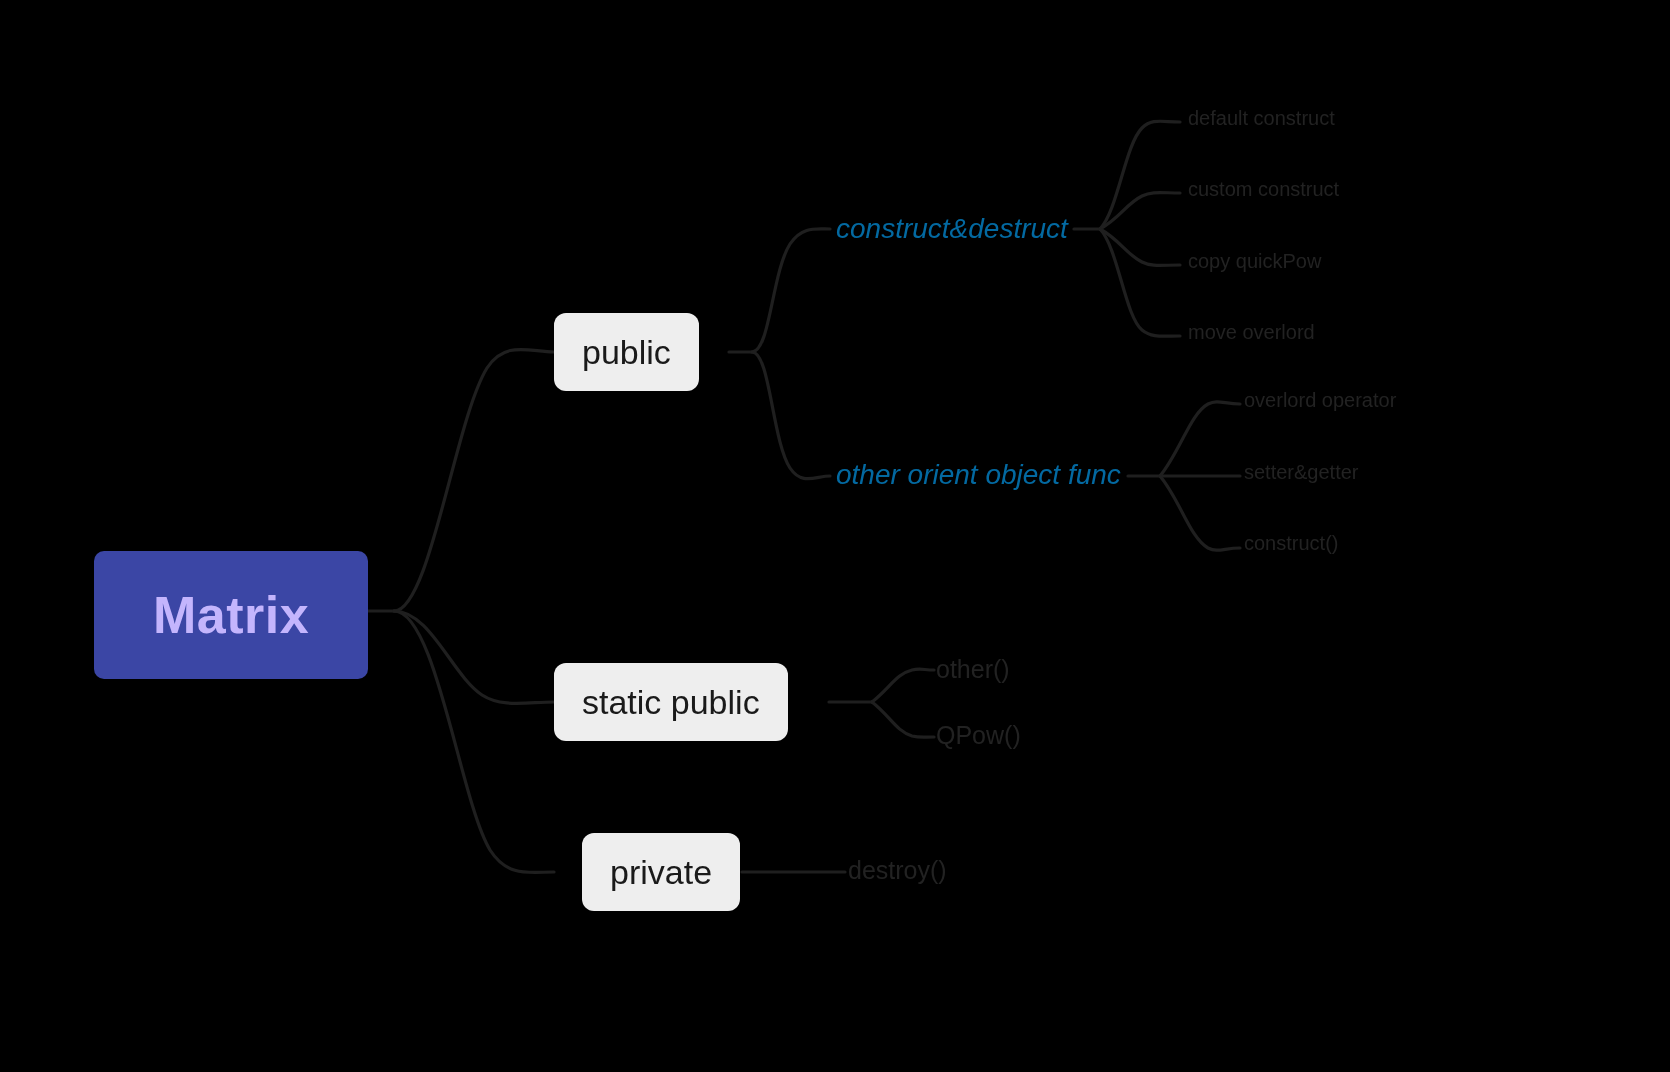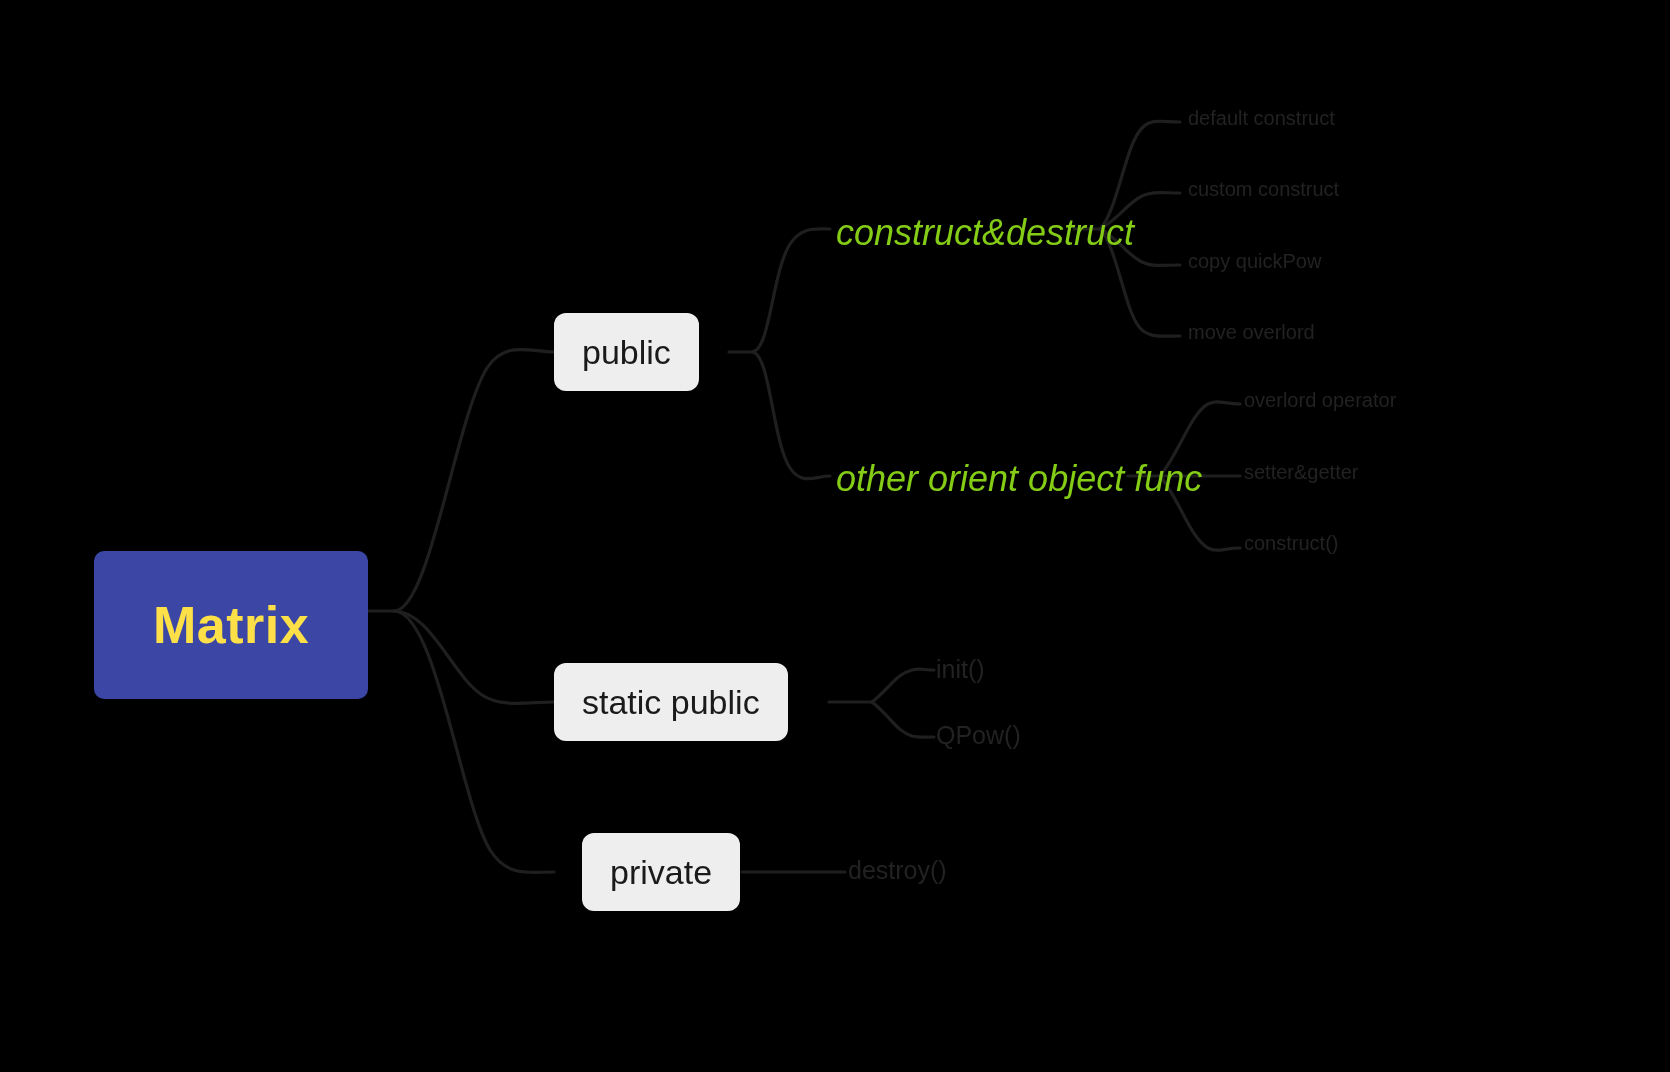--- a/index.html
+++ b/index.html
@@ -47,52 +47,52 @@
     position: absolute;
     z-index: 2;
     display: flex;
     align-items: center;
     justify-content: center;
     white-space: nowrap;
   }
 
   .node-root {
     background: #3b46a5;
-    color: #fde047;
+    color: #c4b5fd;
     border-radius: 10px;
     font-size: 52px;
     font-weight: bold;
     letter-spacing: 0.5px;
     left: 94px;
     top: 551px;
     width: 274px;
-    height: 148px;
+    height: 128px;
   }
 
   .node-branch {
     background: #eeeeee;
     color: #1a1a1a;
     border-radius: 12px;
     font-size: 34px;
     font-weight: normal;
     height: 78px;
     padding: 0 28px;
   }
 
   #node-public    { left: 554px; top: 313px; }
   #node-static    { left: 554px; top: 663px; }
   #node-private   { left: 554px; top: 833px; margin-left: 28px; }
 
   
   .sublabel {
     position: absolute;
     z-index: 2;
-    font-size: 36px;
+    font-size: 28px;
     font-style: italic;
-    color: #84cc16;
+    color: #0369a1;
     white-space: nowrap;
     line-height: 1;
     text-align: center;
   }
   #label-construct { left: 836px; top: 215px; }
   #label-otherfunc { left: 836px; top: 461px; }
 
   
   .leaf {
     position: absolute;
@@ -186,18 +186,18 @@
 
   <div class="leaf" id="leaf-default">default construct</div>
   <div class="leaf" id="leaf-custom">custom construct</div>
   <div class="leaf" id="leaf-copy">copy quickPow</div>
   <div class="leaf" id="leaf-move">move overlord</div>
 
   <div class="leaf" id="leaf-overlord">overlord operator</div>
   <div class="leaf" id="leaf-setter">setter&amp;getter</div>
   <div class="leaf" id="leaf-quickpow">construct()</div>
 
-  <div class="leaf-small" id="leaf-init">init()</div>
+  <div class="leaf-small" id="leaf-init">other()</div>
   <div class="leaf-small" id="leaf-qpow">QPow()</div>
 
   <div class="leaf-small" id="leaf-destroy">destroy()</div>
 
 </div>
 
 </body></html>

